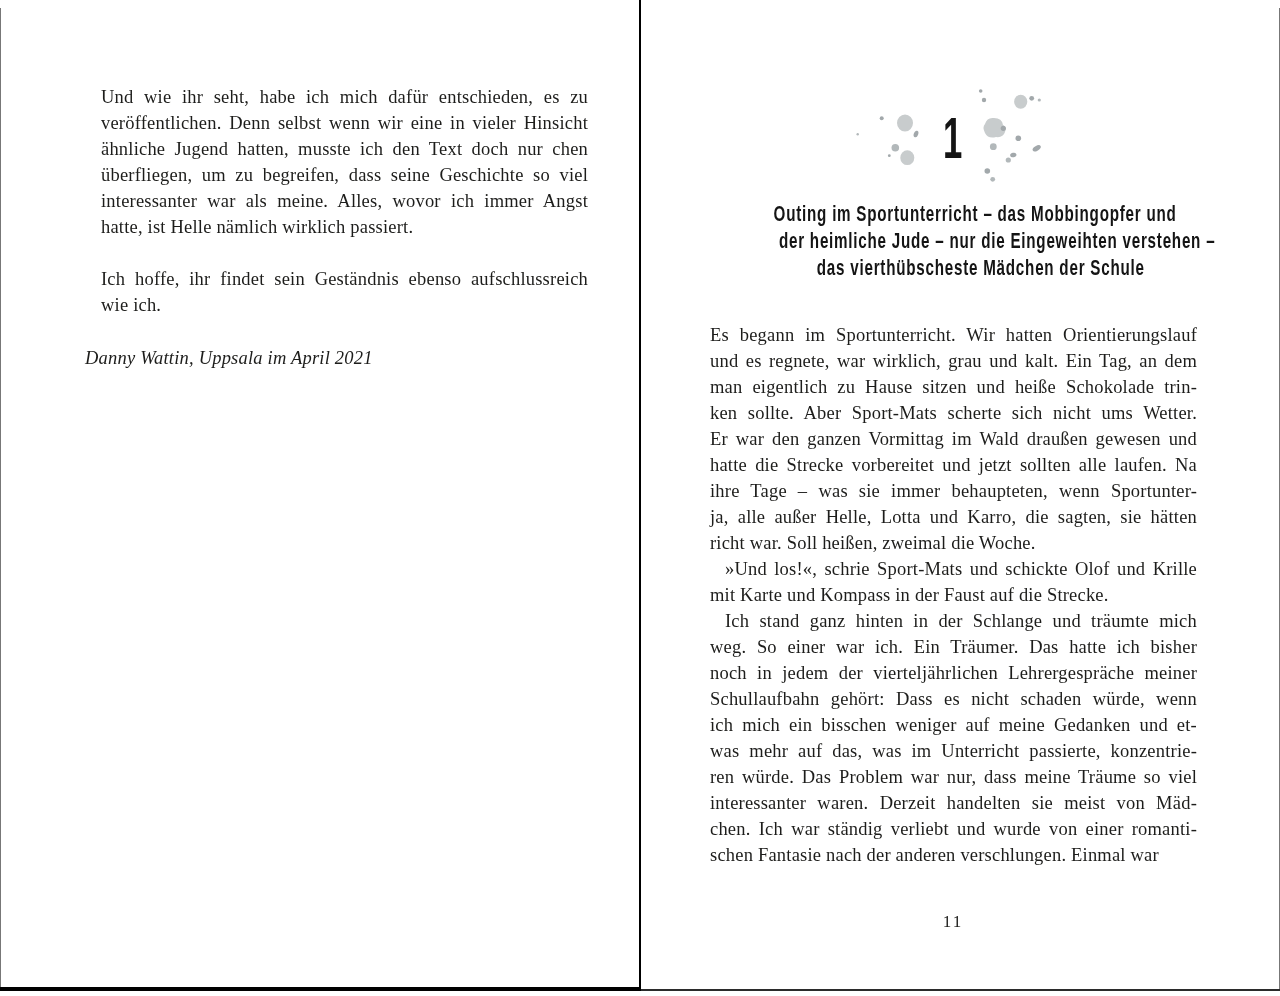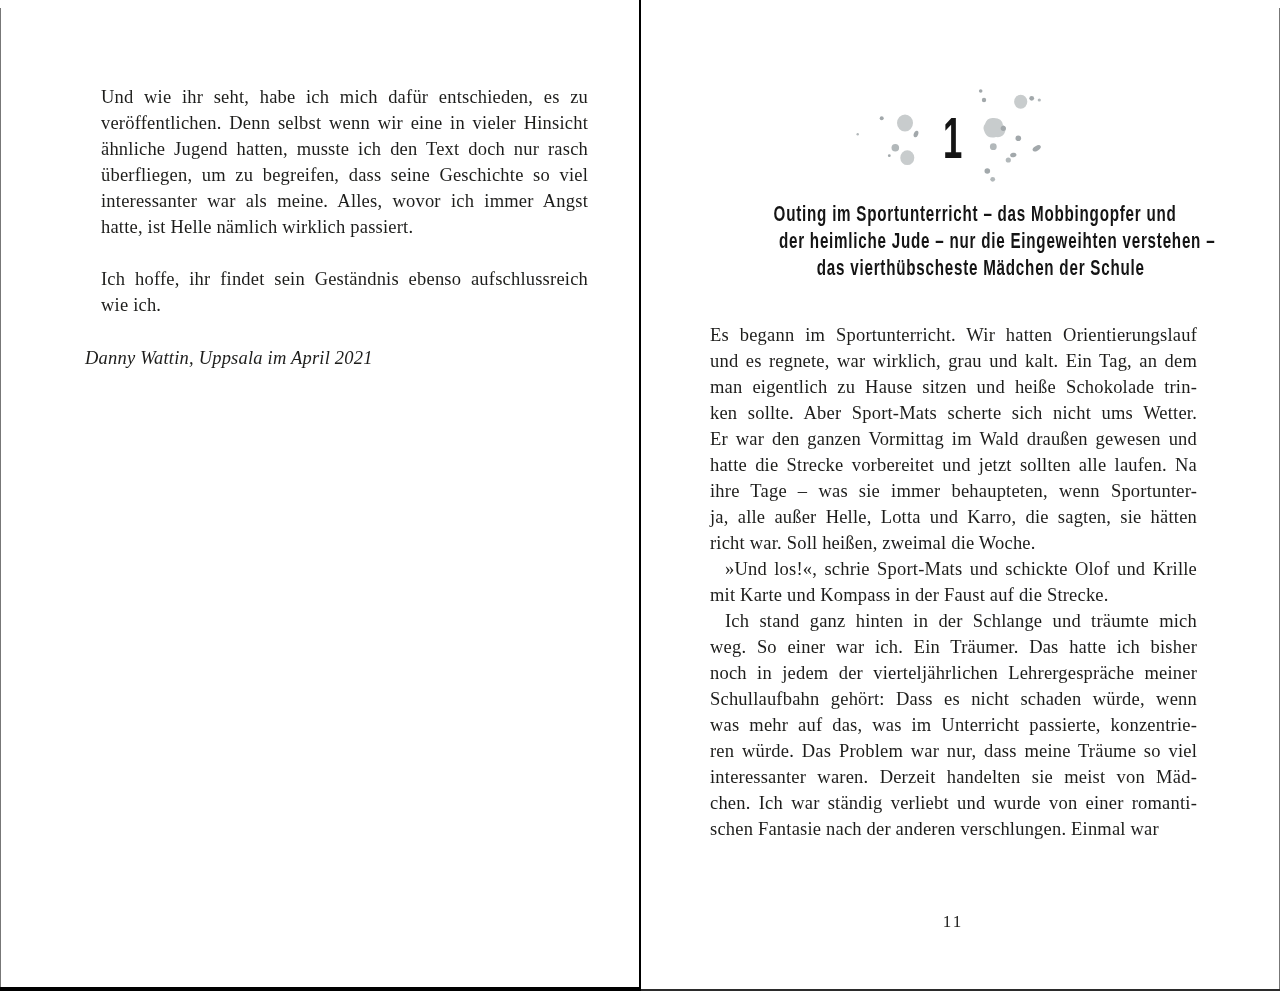--- a/index.html
+++ b/index.html
@@ -53,21 +53,21 @@
 </head>
 <body>
 
 <div>
 
   <div>
     <div class="textblock left-text">
         <div class="para">
           <div class="line">Und wie ihr seht, habe ich mich dafür entschieden, es zu</div>
           <div class="line">veröffentlichen. Denn selbst wenn wir eine in vieler Hinsicht</div>
-          <div class="line">ähnliche Jugend hatten, musste ich den Text doch nur rasch</div>
+          <div class="line">ähnliche Jugend hatten, musste ich den Text doch nur chen</div>
           <div class="line">überfliegen, um zu begreifen, dass seine Geschichte so viel</div>
           <div class="line">interessanter war als meine. Alles, wovor ich immer Angst</div>
           <div class="line last">hatte, ist Helle nämlich wirklich passiert.</div>
         </div>
         <div class="para">
           <div class="line">Ich hoffe, ihr findet sein Geständnis ebenso aufschlussreich</div>
           <div class="line last">wie ich.</div>
         </div>
       </div>
     <div class="signature">Danny Wattin, Uppsala im April 2021</div>
@@ -127,20 +127,21 @@
         </div>
         <div class="para">
           <div class="line indent">»Und los!«, schrie Sport-Mats und schickte Olof und Krille</div>
           <div class="line last">mit Karte und Kompass in der Faust auf die Strecke.</div>
         </div>
         <div class="para">
           <div class="line indent">Ich stand ganz hinten in der Schlange und träumte mich</div>
           <div class="line">weg. So einer war ich. Ein Träumer. Das hatte ich bisher</div>
           <div class="line">noch in jedem der vierteljährlichen Lehrergespräche meiner</div>
           <div class="line">Schullaufbahn gehört: Dass es nicht schaden würde, wenn</div>
+          <div class="line">ich mich ein bisschen weniger auf meine Gedanken und et-</div>
           <div class="line">was mehr auf das, was im Unterricht passierte, konzentrie-</div>
           <div class="line">ren würde. Das Problem war nur, dass meine Träume so viel</div>
           <div class="line">interessanter waren. Derzeit handelten sie meist von Mäd-</div>
           <div class="line">chen. Ich war ständig verliebt und wurde von einer romanti-</div>
           <div class="line last">schen Fantasie nach der anderen verschlungen. Einmal war</div>
         </div>
       </div>
 
     <div class="pagenum">11</div>
   </div>

